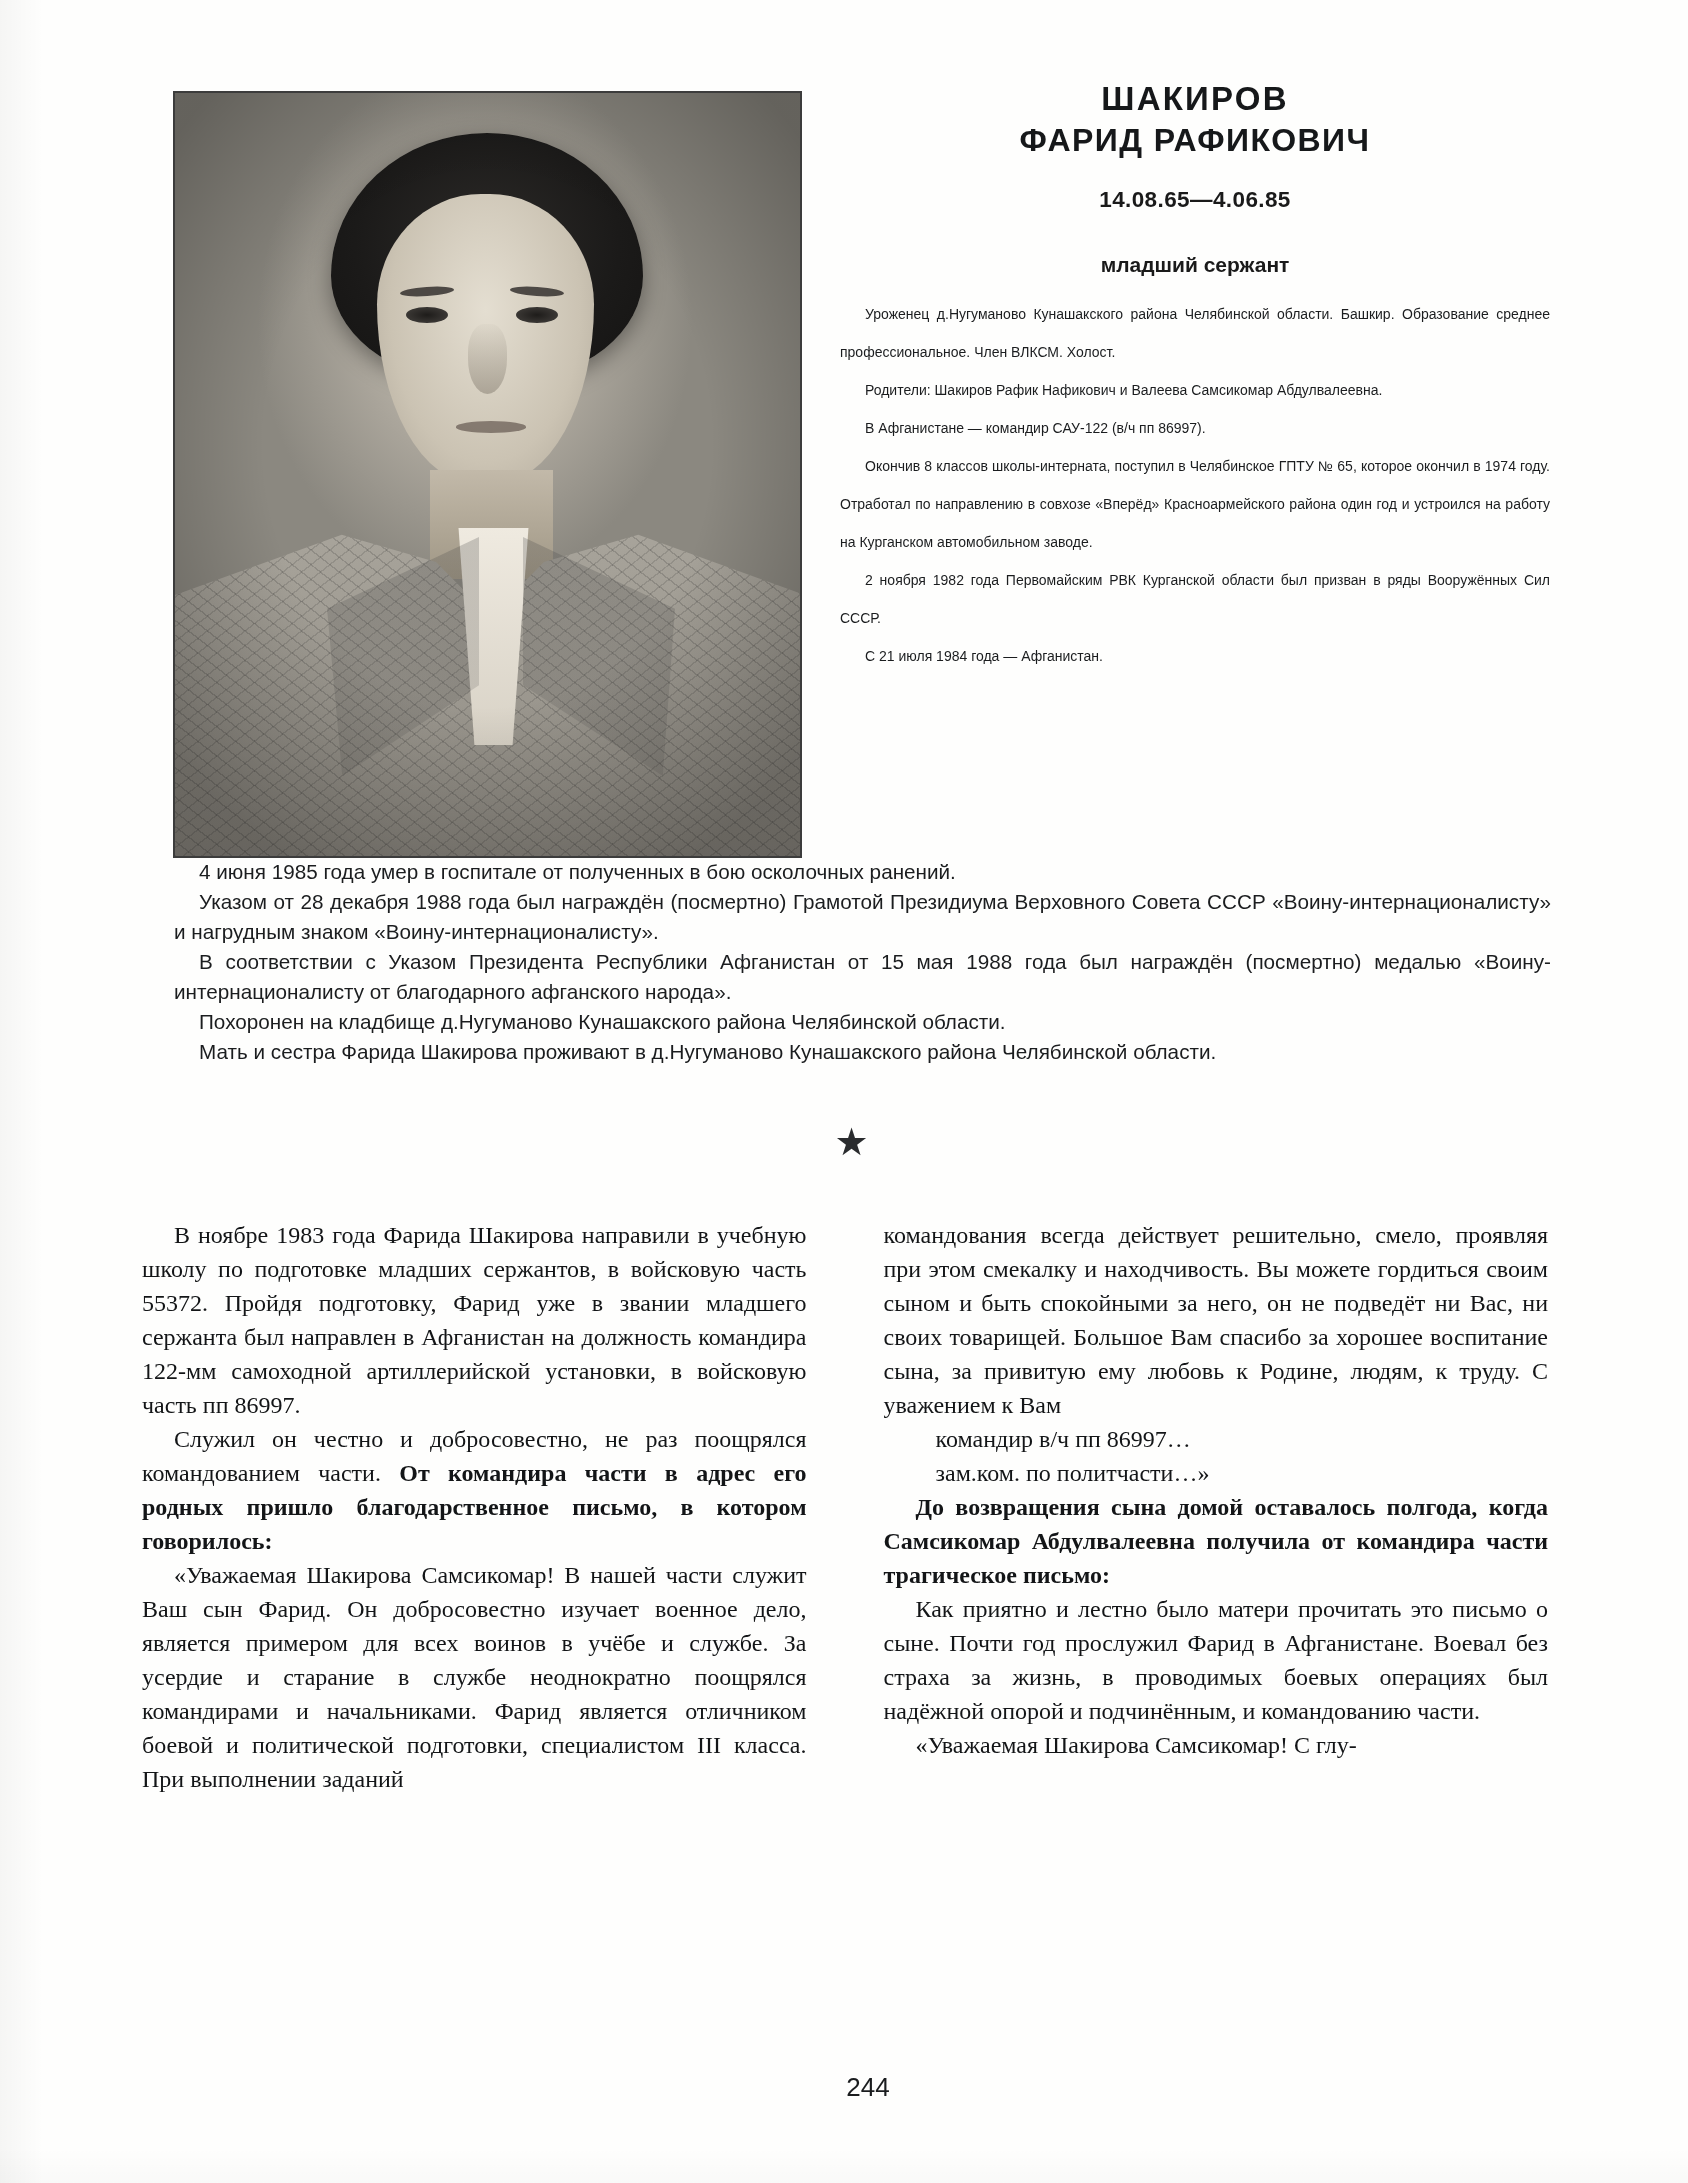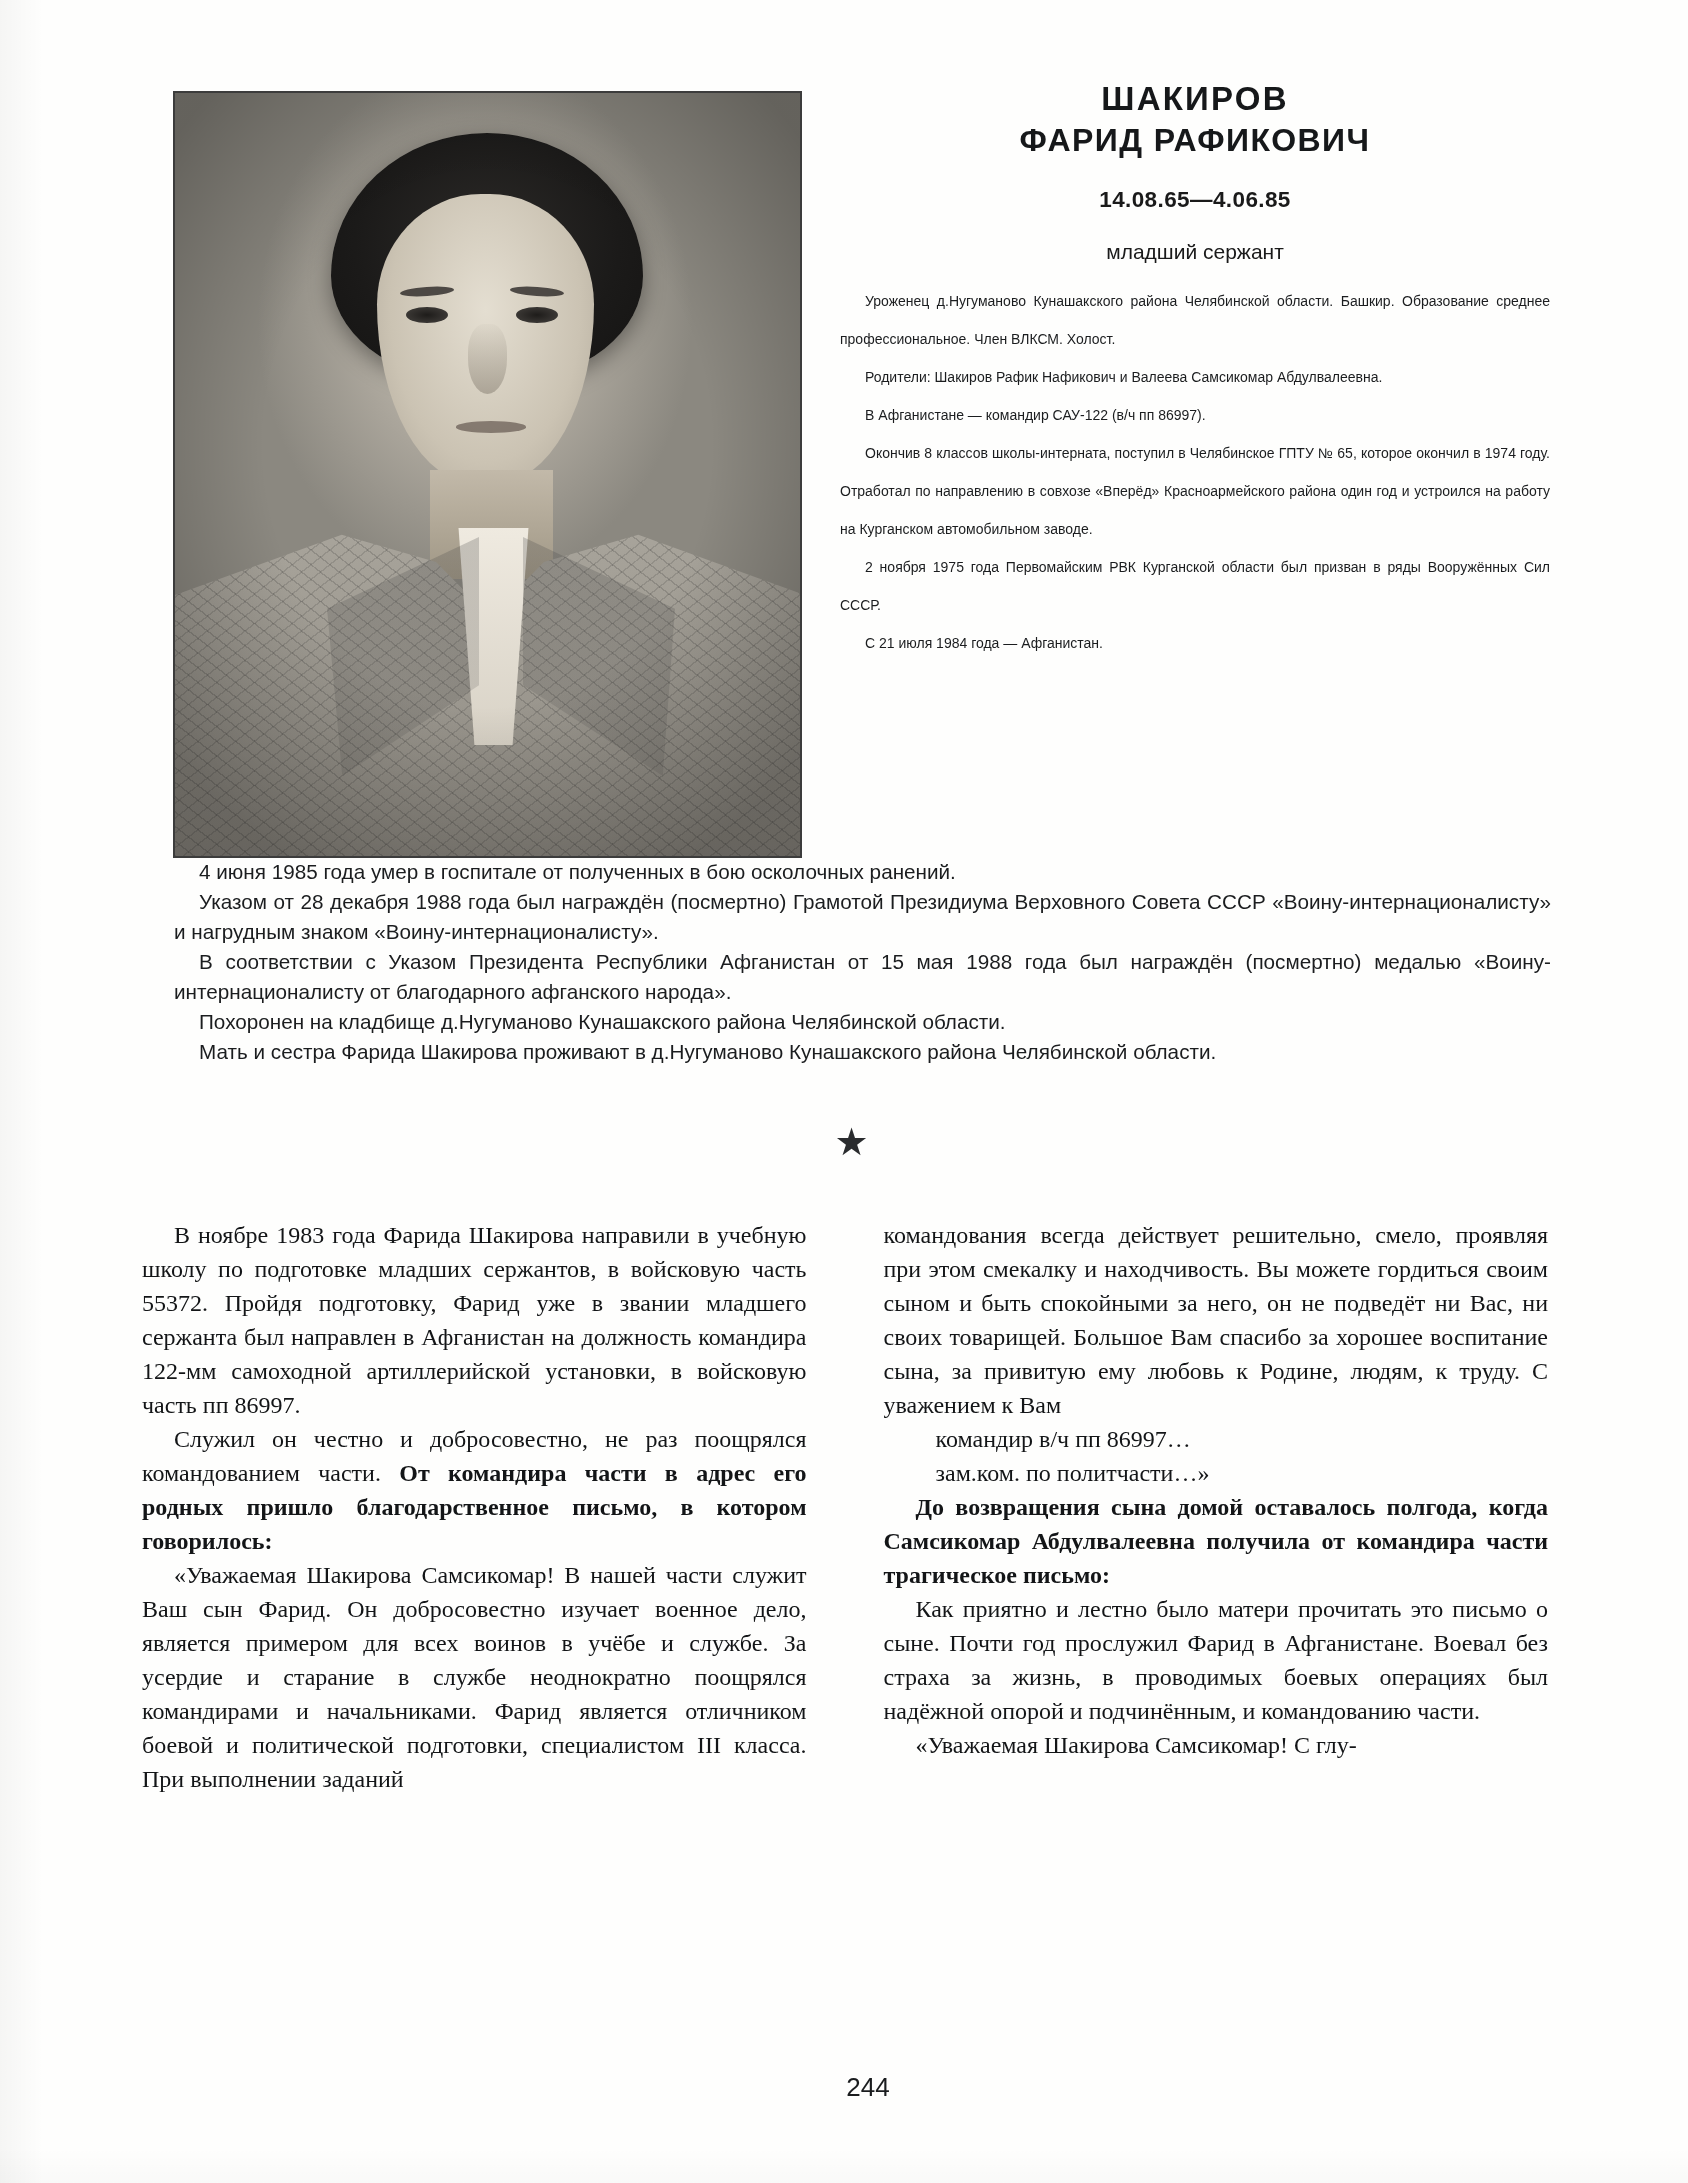--- a/index.html
+++ b/index.html
@@ -170,24 +170,24 @@
   .dates {
     text-align: center;
     font-weight: 700;
     font-size: 22.5px;
     line-height: 29px;
     margin-top: 24px;
     letter-spacing: 0.4px;
   }
   .rank {
     text-align: center;
-    font-weight: 400;
+    font-weight: 700;
     font-size: 21px;
     line-height: 27.5px;
-    margin-top: 24px;
+    margin-top: 37px;
   }
   .bio {
     margin-top: 16px;
     font-size: 14px;
     line-height: 38px;
     text-align: justify;
     text-justify: inter-word;
     color: #1b1d1f;
   }
   .bio p {
@@ -298,21 +298,21 @@
         <div class="name-line name-1">ШАКИРОВ</div>
         <div class="name-line name-2">ФАРИД РАФИКОВИЧ</div>
         <div class="dates">14.08.65—4.06.85</div>
         <div class="rank">младший сержант</div>
 
         <div class="bio">
           <p>Уроженец д.Нугуманово Кунашакского района Челябинской области. Башкир. Образование среднее профессиональное. Член ВЛКСМ. Холост.</p>
           <p>Родители: Шакиров Рафик Нафикович и Валеева Самсикомар Абдулвалеевна.</p>
           <p>В Афганистане — командир САУ-122 (в/ч пп 86997).</p>
           <p>Окончив 8 классов школы-интерната, поступил в Челябинское ГПТУ № 65, которое окончил в 1974 году. Отработал по направлению в совхозе «Вперёд» Красноармейского района один год и устроился на работу на Курганском автомобильном заводе.</p>
-          <p>2 ноября 1975 года Первомайским РВК Курганской области был призван в ряды Вооружённых Сил СССР.</p>
+          <p>2 ноября 1982 года Первомайским РВК Курганской области был призван в ряды Вооружённых Сил СССР.</p>
           <p>С 21 июля 1984 года — Афганистан.</p>
         </div>
       </div>
     </div>
 
     <div class="wide-text">
       <p>4 июня 1985 года умер в госпитале от полученных в бою осколочных ранений.</p>
       <p>Указом от 28 декабря 1988 года был награждён (посмертно) Грамотой Президиума Верховного Совета СССР «Воину-интернационалисту» и нагрудным знаком «Воину-интернационалисту».</p>
       <p>В соответствии с Указом Президента Республики Афганистан от 15 мая 1988 года был награждён (посмертно) медалью «Воину-интернационалисту от благодарного афганского народа».</p>
       <p>Похоронен на кладбище д.Нугуманово Кунашакского района Челябинской области.</p>

